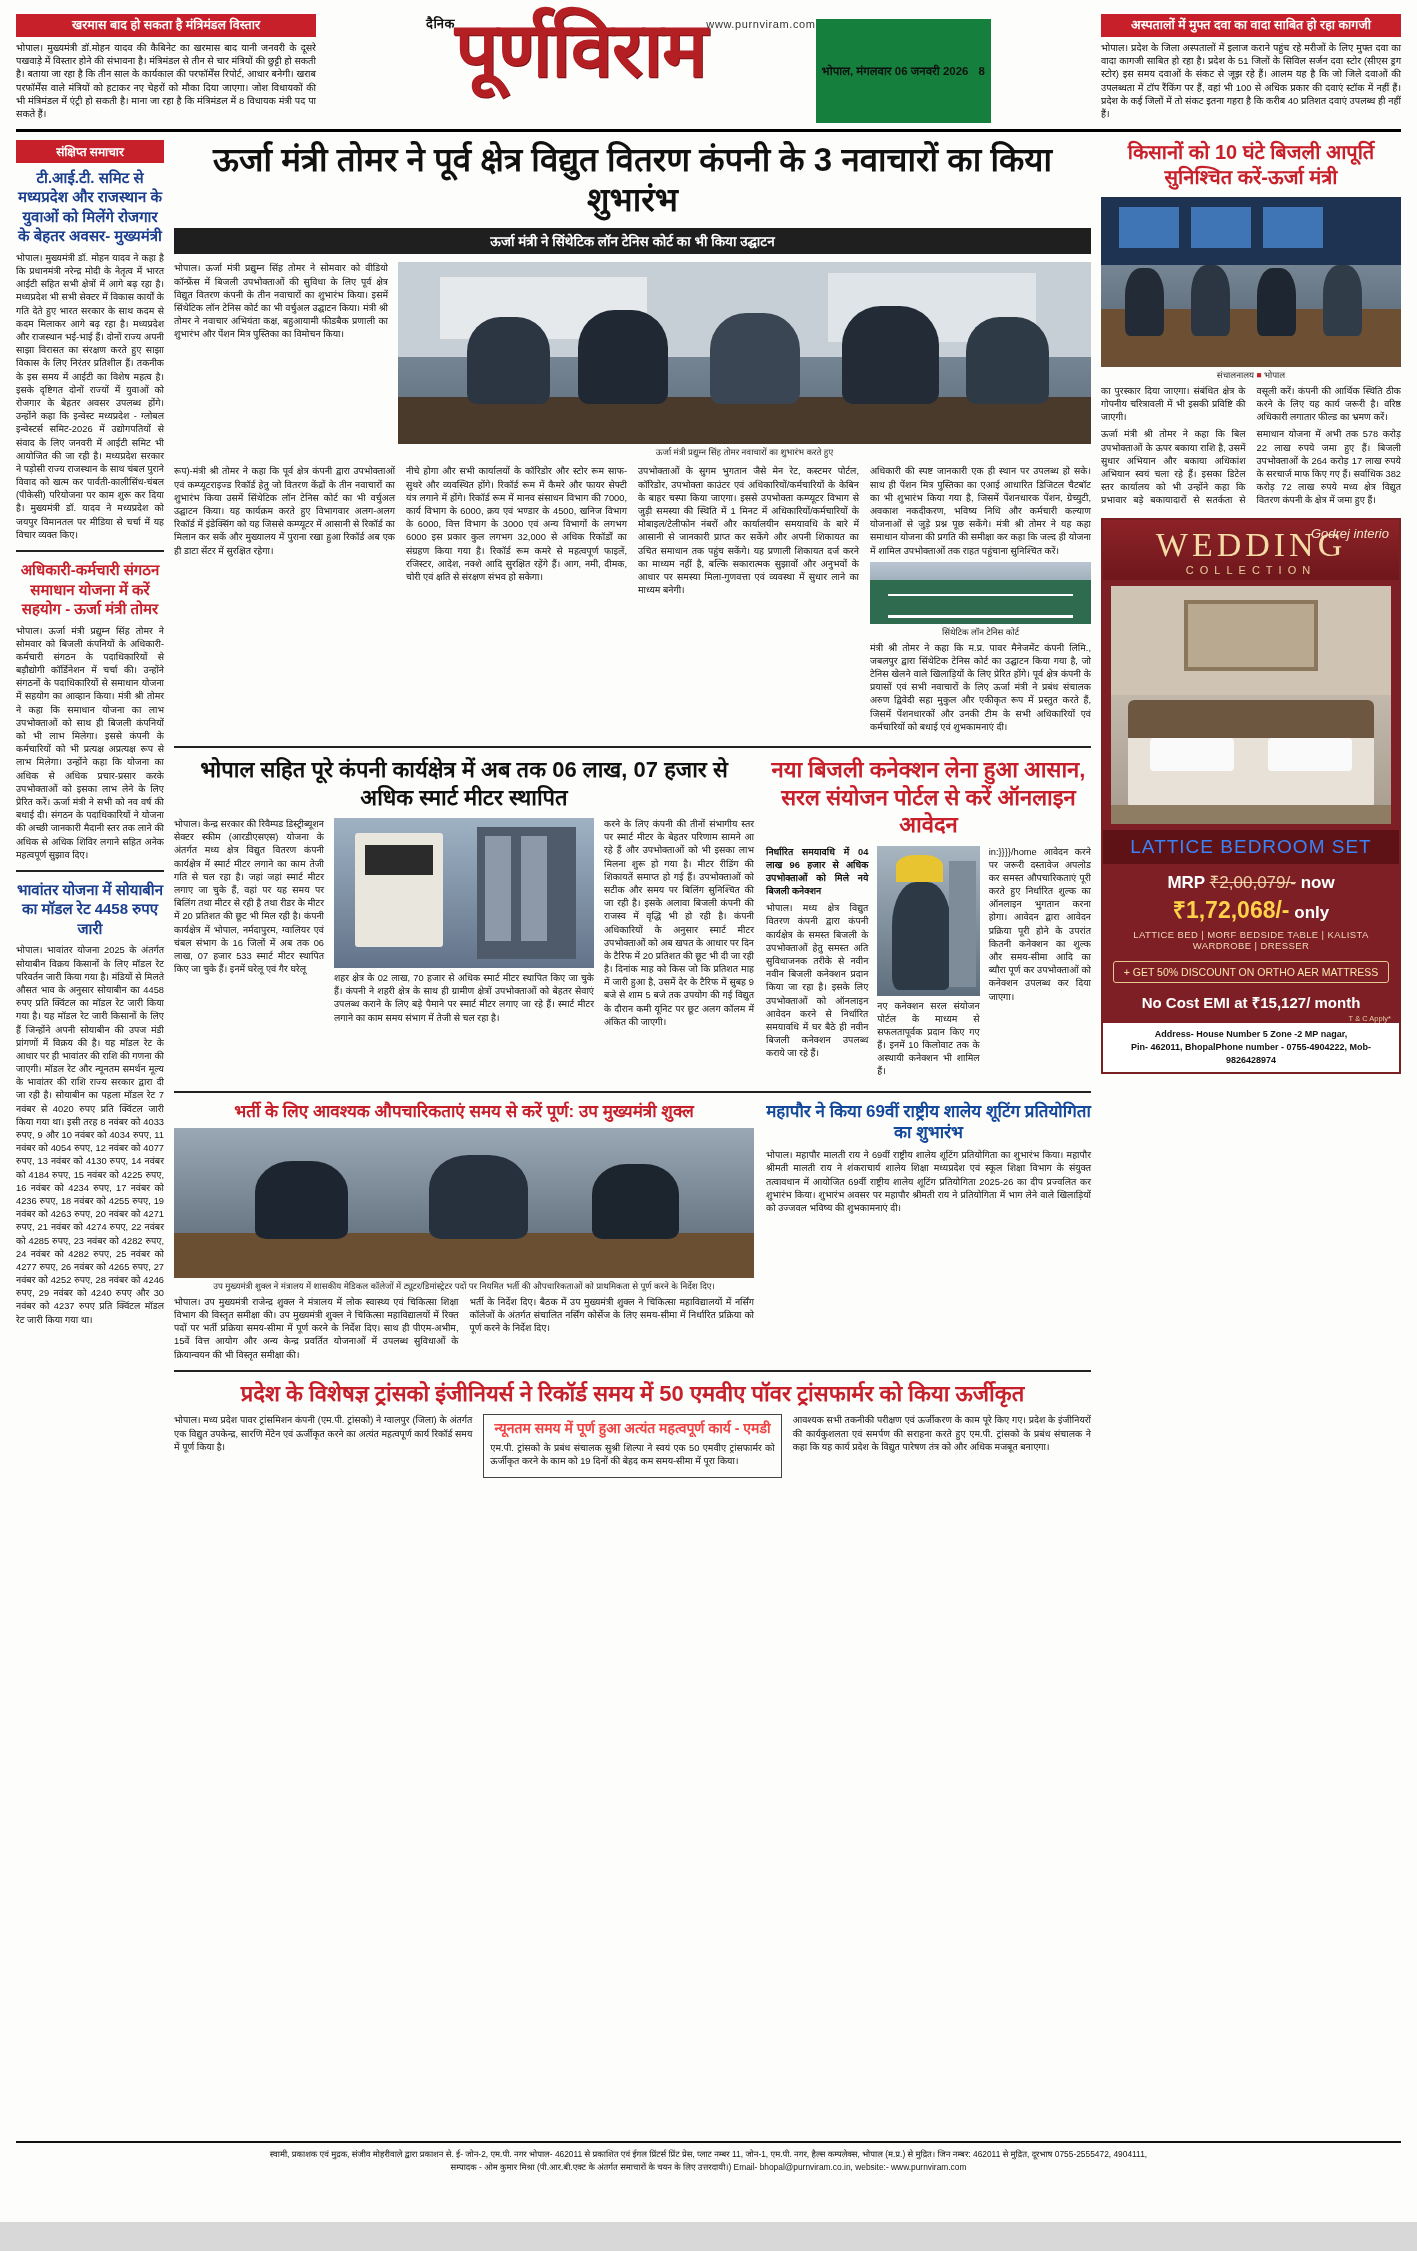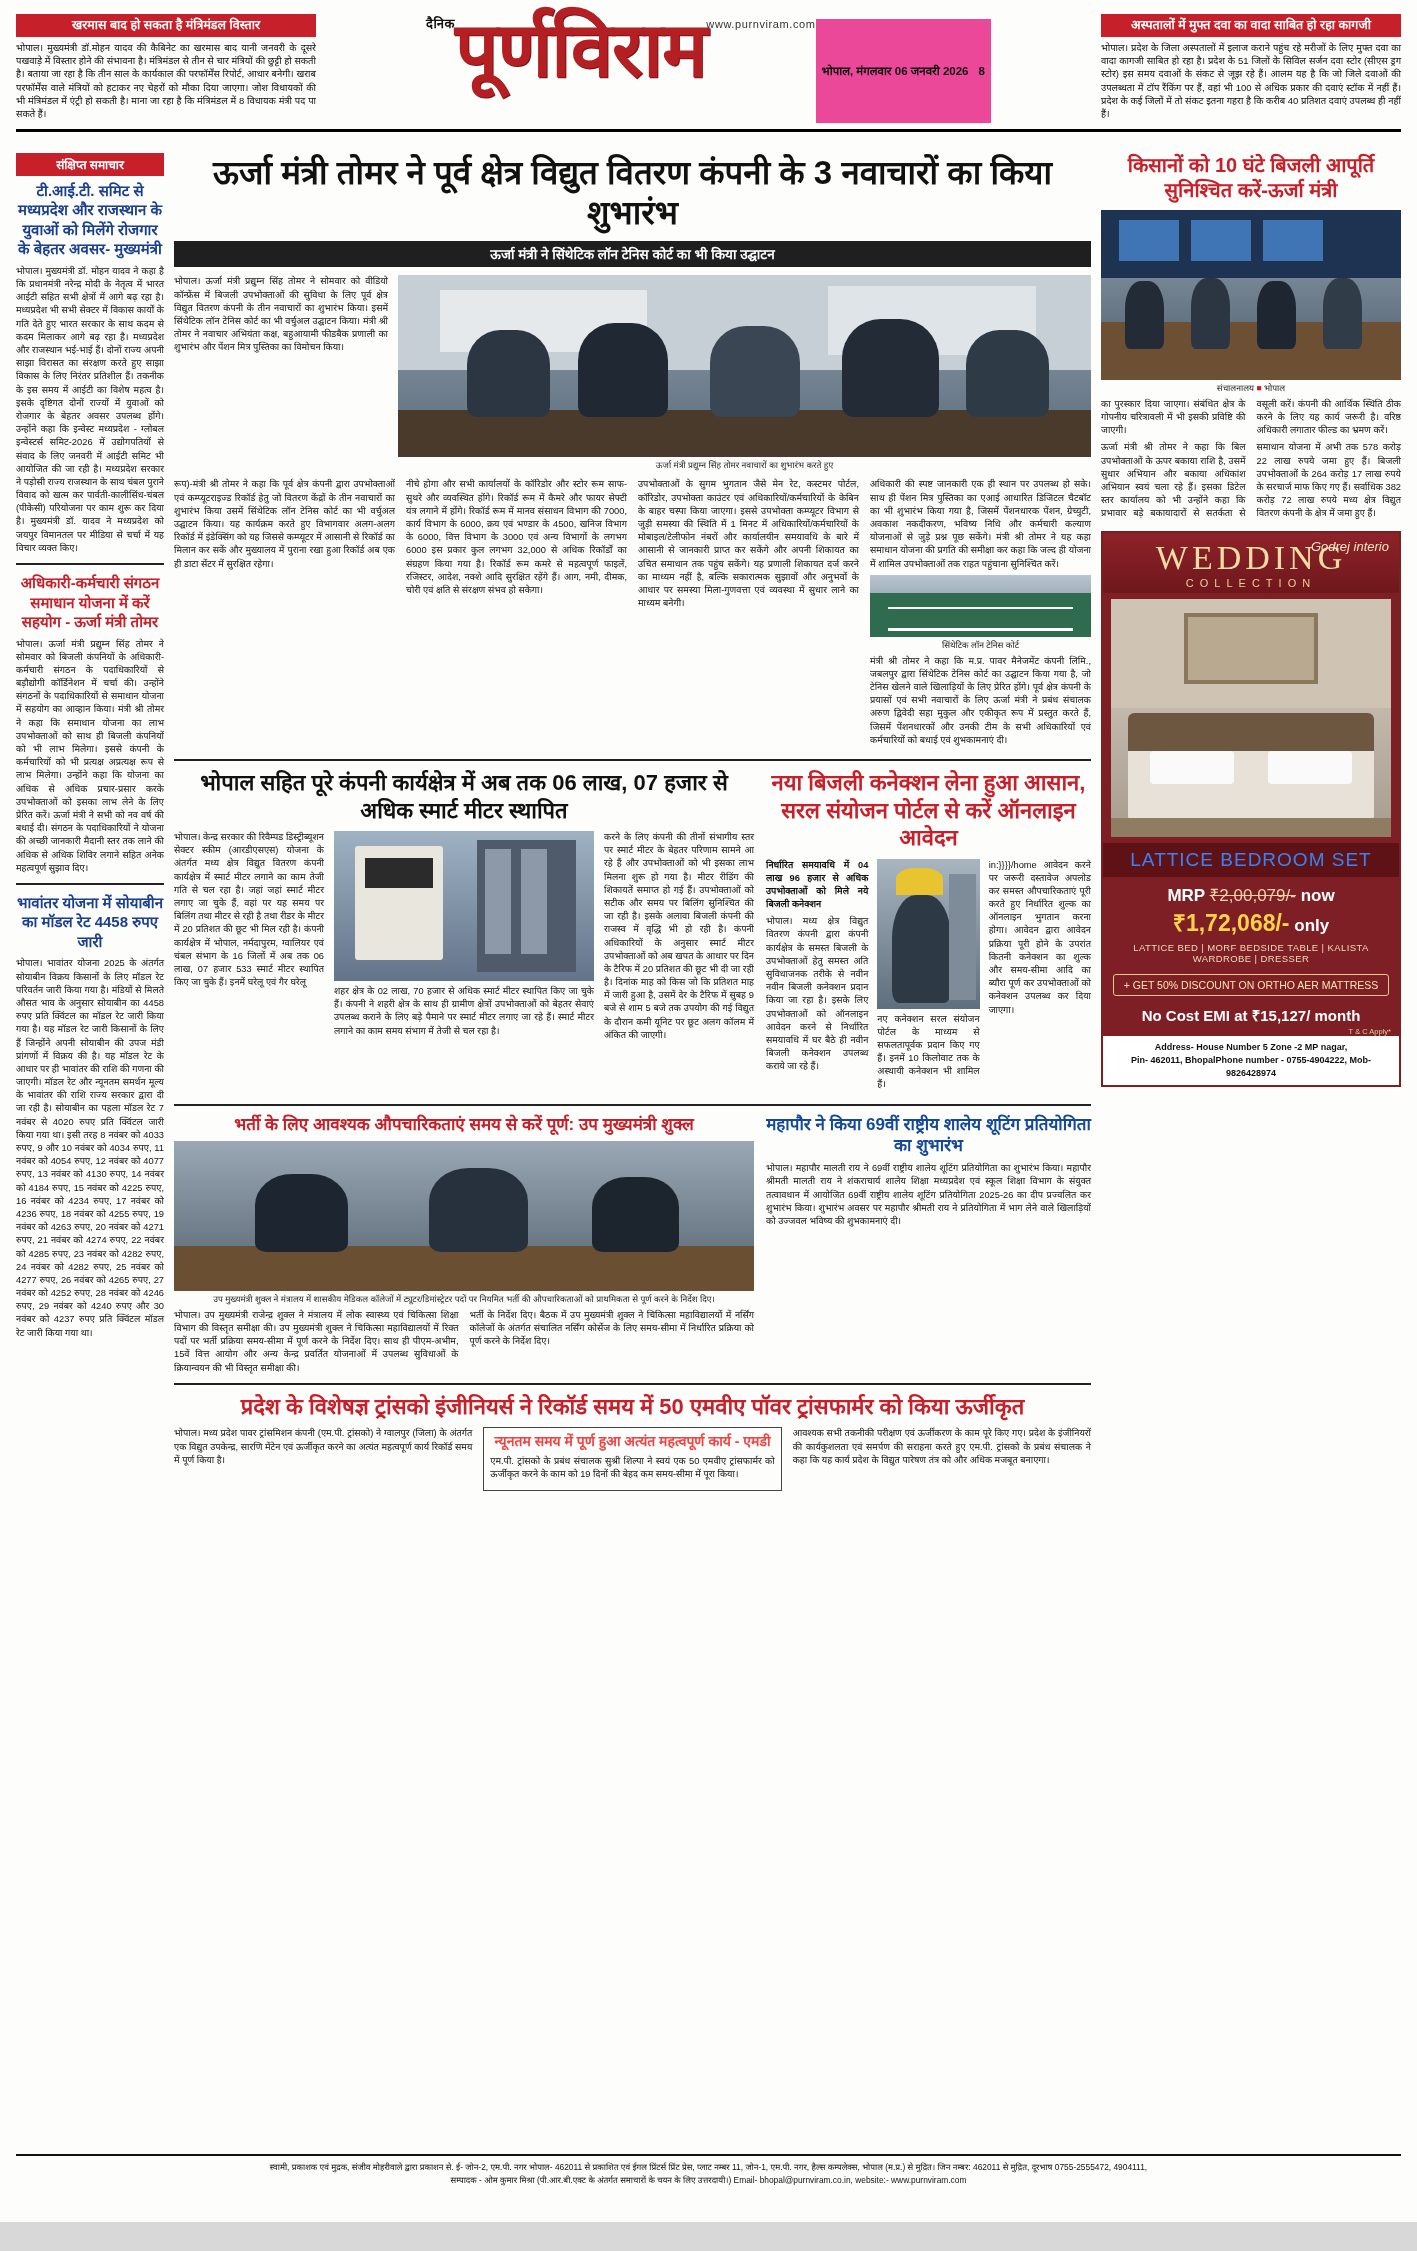--- a/index.html
+++ b/index.html
@@ -45,28 +45,28 @@
   .mast-title {
     font-size: 76px; font-weight: bold; line-height: .95;
     color: #b41f24; letter-spacing: -1px;
     font-family: "Liberation Serif", serif;
     text-shadow: 1px 1px 0 #7b1114;
   }
   .mast-url {
     font-size: 11px; color: #333; margin-top: 4px; letter-spacing: .6px;
   }
   .mast-meta {
-    background: #ec4899; color: #111;
+    background: #15803d; color: #111;
     font-size: 11.5px; font-weight: bold;
     padding: 3px 6px; margin-top: 5px;
     display: flex; justify-content: center; gap: 10px; align-items: center;
   }
   
   .body-grid {
-    display: flex; gap: 10px; margin-top: 21px;
+    display: flex; gap: 10px; margin-top: 8px;
     height: 1995px;
   }
   .col-left { width: 148px; }
   .col-main { flex: 1; }
   .col-right { width: 300px; }
 
   
   .rail-head {
     background: #c8202a; color: #fff; font-weight: bold;
     font-size: 12px; padding: 3px 4px; text-align: center;

